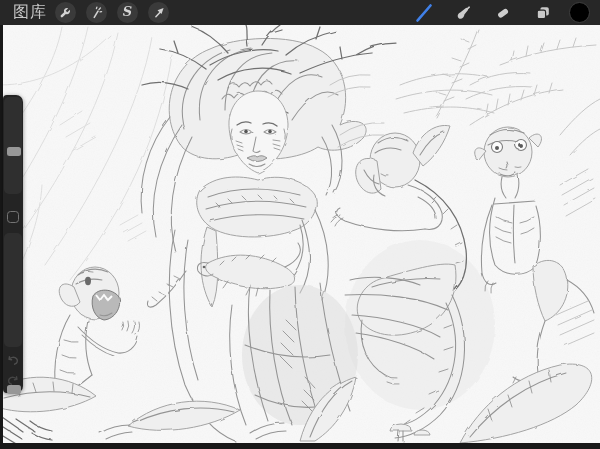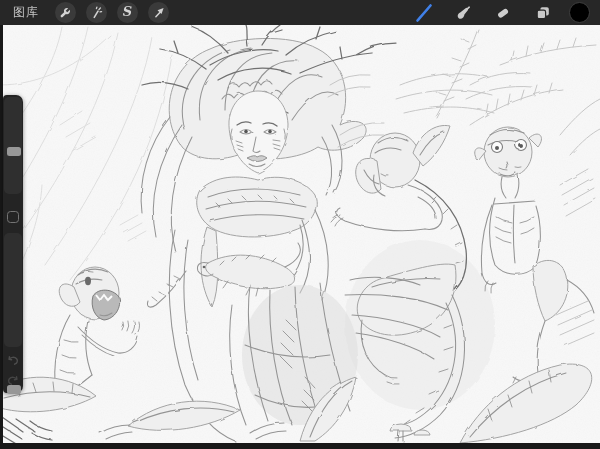--- a/index.html
+++ b/index.html
@@ -4,21 +4,21 @@
 <style>
   * { margin:0; padding:0; box-sizing:border-box; }
   html,body { width:600px; height:449px; overflow:hidden; background:#181818;
               font-family:"Liberation Sans", sans-serif; }
   #app { position:relative; width:600px; height:449px; background:#181818; }
 
   
   #toolbar { position:absolute; left:0; top:0; width:600px; height:25px;
              background:#272727; z-index:30; }
   #gallery-btn { position:absolute; left:13px; top:0; height:25px; display:flex;
-                 align-items:center; color:#c6c6c6; font-size:12px; letter-spacing:1px; cursor:default; }
+                 align-items:center; color:#c6c6c6; font-size:16px; letter-spacing:1px; cursor:default; }
   .tool-circle { position:absolute; top:2px; width:21px; height:21px; border-radius:50%;
                  background:#3a3a3a; display:flex; align-items:center; justify-content:center; }
   .tool-flat   { position:absolute; top:2px; width:22px; height:22px; display:flex;
                  align-items:center; justify-content:center; }
   #btn-actions     { left:55px; }
   #btn-adjustments { left:86px; }
   #btn-selection   { left:117px; }
   #btn-transform   { left:148px; }
   #btn-paint  { left:413px; }
   #btn-smudge { left:452px; }

